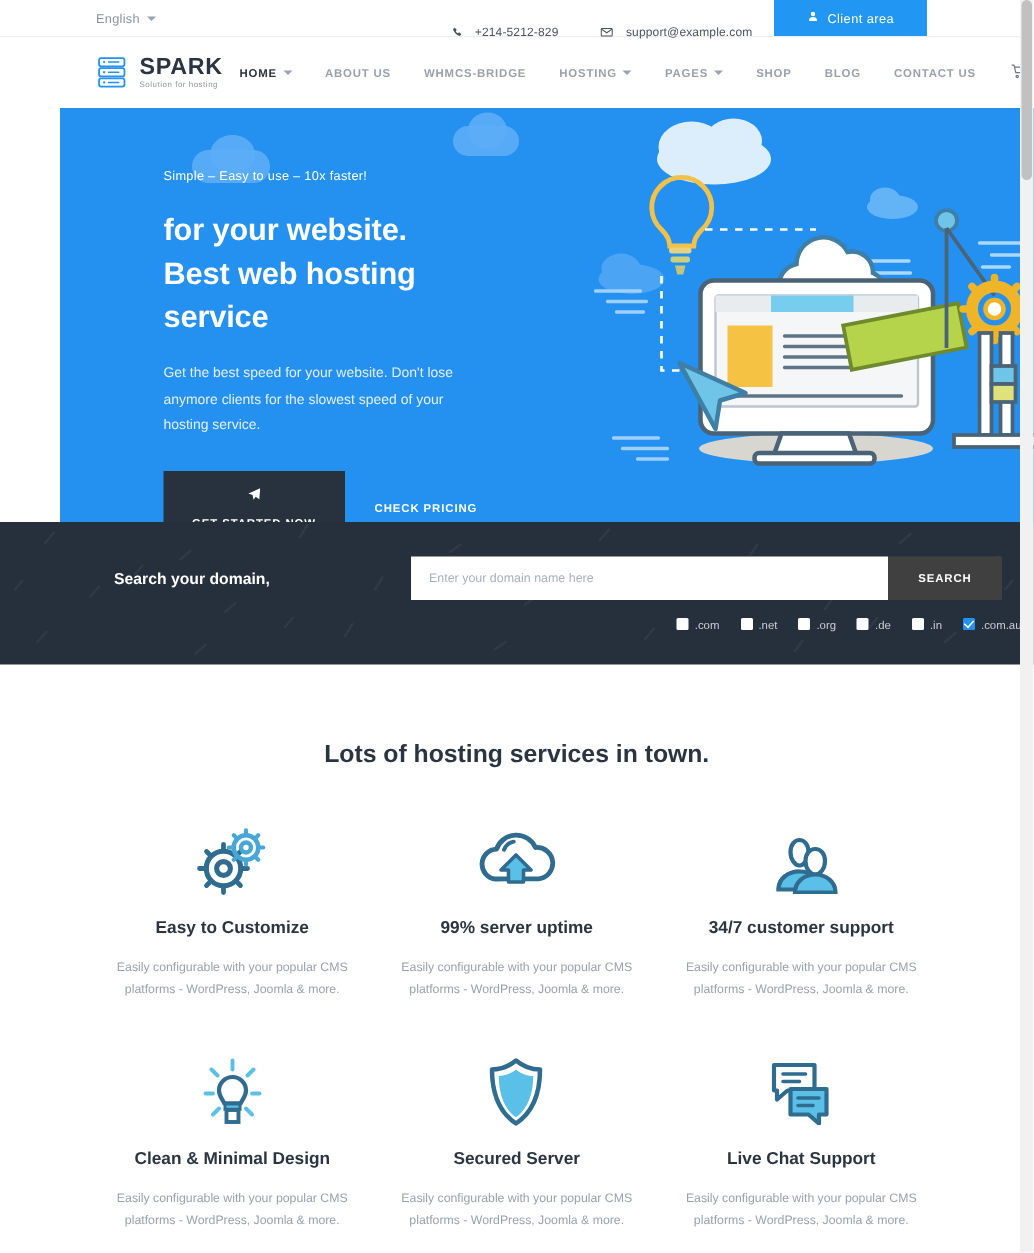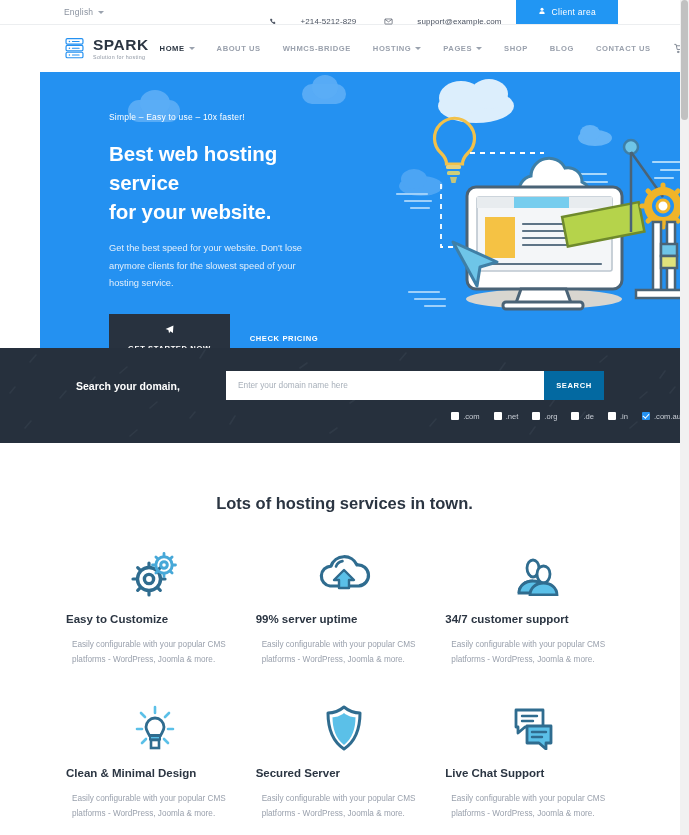--- a/index.html
+++ b/index.html
@@ -28,21 +28,21 @@
   }
   .caret-sm {
     width: 0; height: 0;
     border-left: 3px solid transparent; border-right: 3px solid transparent;
     border-top: 3px solid #9aa2ae;
   }
   .topbar-right {
     margin-left: auto; display: flex; align-items: stretch;
   }
   .contact-item {
-    display: flex; align-items: center; gap: 24px;
+    display: flex; align-items: center; gap: 8px;
     font-size: 8px; color: #4a5260; padding: 0 14px;
     letter-spacing: .1px;
     margin-top: 19px;
   }
   .contact-item .ic { display: flex; align-items: center; color: #4a5260; }
   .client-area {
     background: #2196f3; color: #fff;
     display: flex; align-items: center; gap: 6px;
     padding: 0 22px; font-size: 8.5px; letter-spacing: .3px;
     cursor: pointer;
@@ -121,37 +121,37 @@
 
   
   .domain {
     height: 95px; width: 100%;
     background: #26303d; position: relative; overflow: hidden;
     display: flex; align-items: center;
   }
   .domain-pattern { position: absolute; inset: 0; opacity: .5; }
   .domain-inner {
     position: relative; z-index: 2; display: flex;
-    align-items: flex-start; padding-left: 76px; width: 100%;
+    align-items: flex-start; padding-left: 76px; width: 100%; gap: 48px;
   }
   .domain-title {
     color: #fff; font-size: 10.5px; font-weight: bold;
     line-height: 1.75; width: 150px; padding-top: 6px;
   }
   .domain-right { flex: 1; }
   .domain-row { display: flex; }
   .domain-input {
     flex: 1; max-width: 318px; height: 29px;
     background: #fff; border: none; outline: none;
     font-size: 8.3px; color: #a8b0ba; padding: 0 12px;
     font-family: "Liberation Sans", sans-serif;
   }
   .domain-input::placeholder { color: #a8b0ba; }
   .domain-search-btn {
-    width: 60px; height: 29px; background: #0369a1; color: #fff;
+    width: 76px; height: 29px; background: #404040; color: #fff;
     border: none; font-size: 7.6px; font-weight: bold; letter-spacing: .6px;
     cursor: pointer; font-family: "Liberation Sans", sans-serif;
   }
   .tlds { display: flex; align-items: center; gap: 6px; margin-top: 12px; justify-content: flex-end; }
   .tld { display: flex; align-items: center; gap: 4px; cursor: pointer; margin-right: 8px; }
   .cb {
     width: 8px; height: 8px; background: #fff; border-radius: 1px;
     display: flex; align-items: center; justify-content: center;
   }
   .cb.checked { background: #2491f1; }
@@ -166,21 +166,21 @@
   .features { padding: 48px 60px 0 60px; background: #fff; }
   .feat-head {
     text-align: center; font-size: 16.5px; font-weight: bold;
     color: #2b3542; line-height: 1.55;
   }
   .feat-head .hl { color: #2491f1; }
   .feat-grid {
     display: grid; grid-template-columns: repeat(3, 1fr);
     row-gap: 36px; margin-top: 32px;
   }
-  .feat { padding: 0 6px; }
+  .feat { text-align: center; padding: 0 6px; }
   .feat-icon { height: 50px; display: flex; align-items: center; justify-content: center; }
   .feat-title {
     font-size: 11.5px; font-weight: bold; color: #2b3542; margin-top: 14px;
   }
   .feat-desc {
     font-size: 8.2px; color: #9aa1ad; line-height: 1.85;
     margin-top: 12px; padding: 0 6px;
   }
 
   
@@ -299,22 +299,22 @@
   <div class="hero">
 
     <div class="cloud-deco" style="left:88px;top:28px;width:52px;height:22px;border-radius:22px;"></div>
     <div class="cloud-deco" style="left:100px;top:18px;width:30px;height:26px;"></div>
     <div class="cloud-deco" style="left:262px;top:12px;width:44px;height:20px;border-radius:20px;"></div>
     <div class="cloud-deco" style="left:272px;top:3px;width:26px;height:24px;"></div>
 
     <div class="hero-inner">
       <div class="hero-kicker">Simple – Easy to use – 10x faster!</div>
       <div class="hero-title">
+        <div>for your website.</div>
         <div>Best web hosting service</div>
-        <div>for your website.</div>
       </div>
       <div class="hero-sub">Get the best speed for your website. Don't lose anymore clients for the slowest speed of your hosting service.</div>
       <div class="hero-btns">
         <div class="btn-dark">
           <span>
             <svg width="9" height="9" viewBox="0 0 16 16" fill="#fff">
                 <path d="M15 1 1 7l5 2 1.2 5.5L9.6 11 14 14z"></path>
               </svg>
           </span>
           <span>GET STARTED NOW</span>

